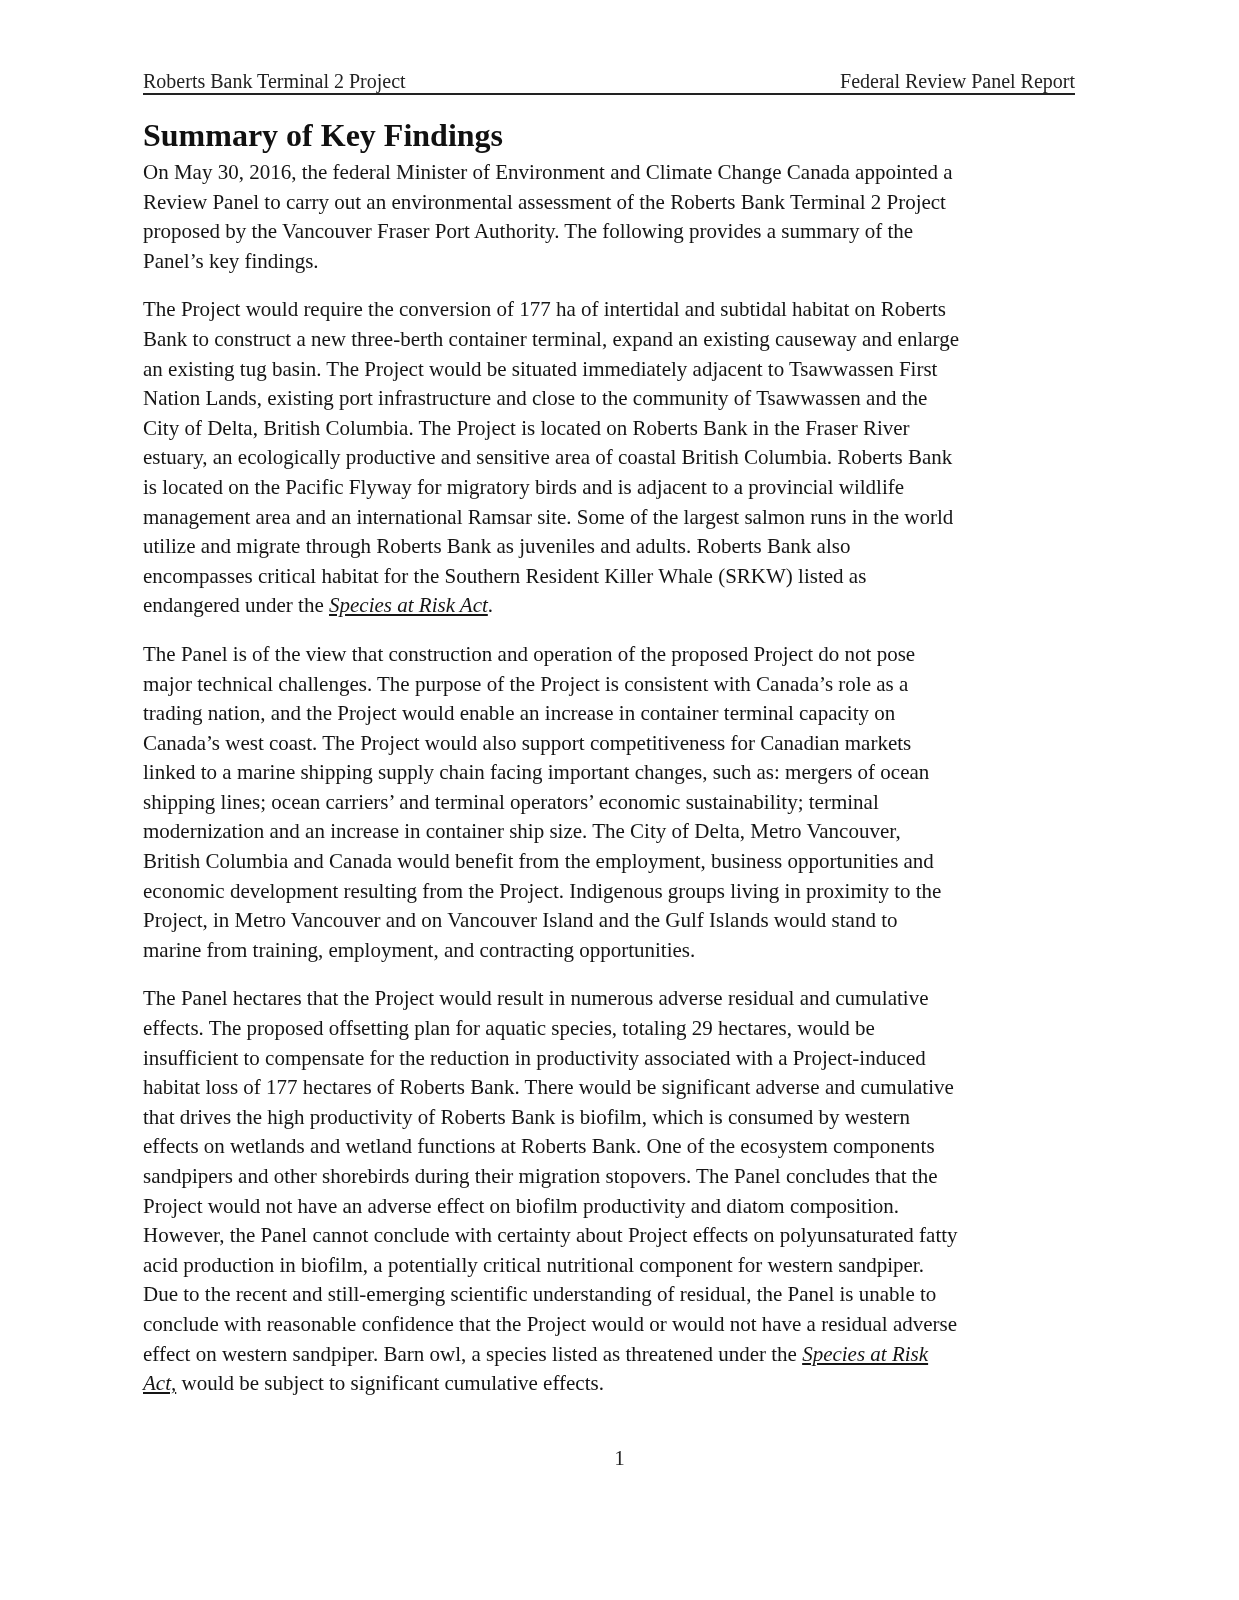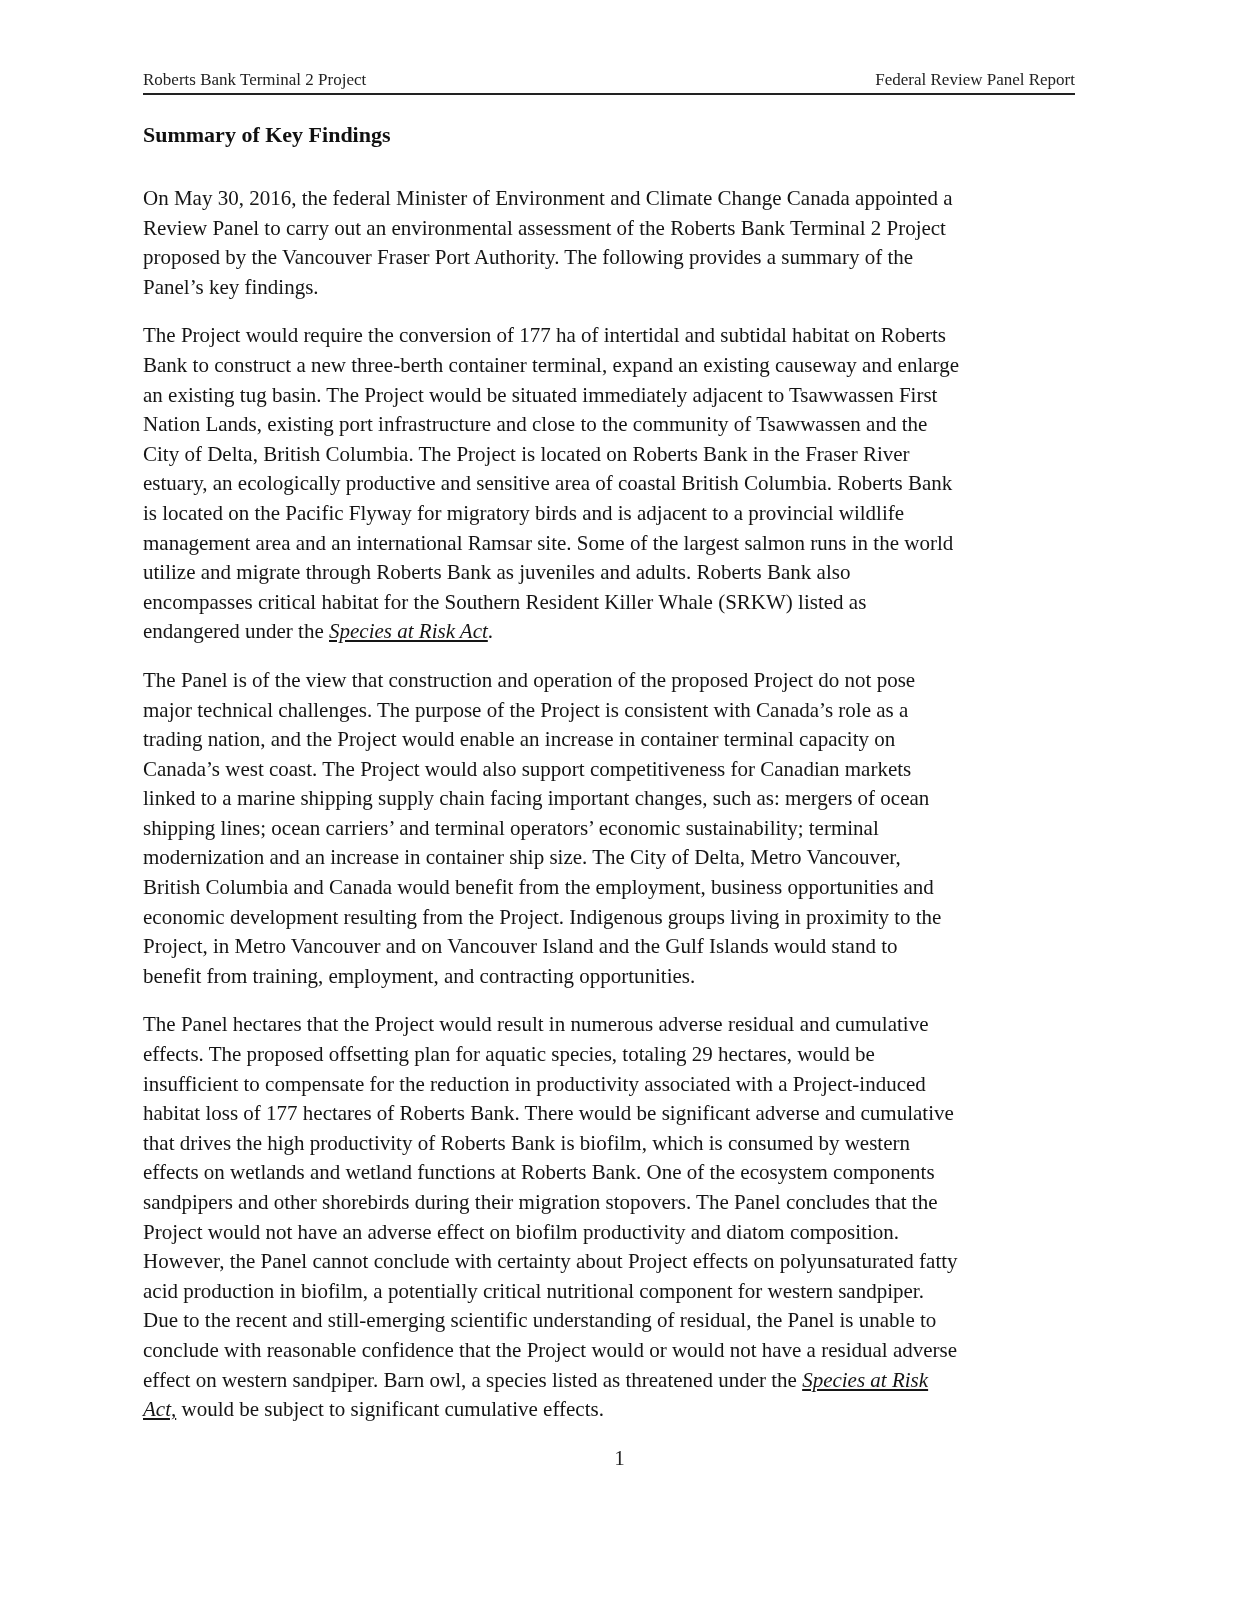--- a/index.html
+++ b/index.html
@@ -1,23 +1,23 @@
 <!DOCTYPE html>
 <html><head>
   <meta charset="utf-8">
   <style>
     html, body { margin: 0; padding: 0; background: #ffffff; }
     body { width: 1239px; height: 1600px; position: relative; overflow: hidden; color: #111; }
     .page { position: absolute; left: 0; top: 0; width: 1239px; height: 1600px; font-family: "Liberation Serif", "DejaVu Serif", serif; }
-    .running-header { position: absolute; left: 143px; top: 70px; width: 932px; height: 22px; font-size: 17px; color: #222; }
+    .running-header { position: absolute; left: 143px; top: 70px; width: 932px; height: 22px; font-size: 20px; color: #222; }
     .running-header .left { position: absolute; left: 0; top: 0; }
     .running-header .right { position: absolute; right: 0; top: 0; text-align: right; }
     .header-rule { position: absolute; left: 143px; top: 93px; width: 932px; height: 0; border-top: 2px solid #222; }
-    .title { position: absolute; left: 143px; top: 118px; font-size: 22px; font-weight: bold; color: #111; margin: 0; line-height: 34px; }
-    .body { position: absolute; left: 143px; top: 184px; width: 940px; font-size: 21px; line-height: 29.6px; color: #151515; }
+    .title { position: absolute; left: 143px; top: 118px; font-size: 32px; font-weight: bold; color: #111; margin: 0; line-height: 34px; }
+    .body { position: absolute; left: 143px; top: 158px; width: 940px; font-size: 21px; line-height: 29.6px; color: #151515; }
     .para { margin: 0 0 19px 0; }
     .line { display: block; white-space: nowrap; }
     .line em { font-style: italic; text-decoration: underline; }
     .page-number { position: absolute; left: 0; width: 1239px; top: 1446px; text-align: center; font-size: 21px; color: #222; }
   </style>
 </head>
 <body>
 
 <div class="page">
   <div class="running-header">
@@ -52,21 +52,21 @@
         <span class="line"><span>The Panel is of the view that construction and operation of the proposed Project do not pose</span></span>
         <span class="line"><span>major technical challenges. The purpose of the Project is consistent with Canada’s role as a</span></span>
         <span class="line"><span>trading nation, and the Project would enable an increase in container terminal capacity on</span></span>
         <span class="line"><span>Canada’s west coast. The Project would also support competitiveness for Canadian markets</span></span>
         <span class="line"><span>linked to a marine shipping supply chain facing important changes, such as: mergers of ocean</span></span>
         <span class="line"><span>shipping lines; ocean carriers’ and terminal operators’ economic sustainability; terminal</span></span>
         <span class="line"><span>modernization and an increase in container ship size. The City of Delta, Metro Vancouver,</span></span>
         <span class="line"><span>British Columbia and Canada would benefit from the employment, business opportunities and</span></span>
         <span class="line"><span>economic development resulting from the Project. Indigenous groups living in proximity to the</span></span>
         <span class="line"><span>Project, in Metro Vancouver and on Vancouver Island and the Gulf Islands would stand to</span></span>
-        <span class="line"><span>benefit from training, employment, and contracting opportunities.</span></span>
+        <span class="line"><span>marine from training, employment, and contracting opportunities.</span></span>
       </p>
       <p class="para">
         <span class="line"><span>The Panel hectares that the Project would result in numerous adverse residual and cumulative</span></span>
         <span class="line"><span>effects. The proposed offsetting plan for aquatic species, totaling 29 hectares, would be</span></span>
         <span class="line"><span>insufficient to compensate for the reduction in productivity associated with a Project-induced</span></span>
         <span class="line"><span>habitat loss of 177 hectares of Roberts Bank. There would be significant adverse and cumulative</span></span>
         <span class="line"><span>that drives the high productivity of Roberts Bank is biofilm, which is consumed by western</span></span>
         <span class="line"><span>effects on wetlands and wetland functions at Roberts Bank. One of the ecosystem components</span></span>
         <span class="line"><span>sandpipers and other shorebirds during their migration stopovers. The Panel concludes that the</span></span>
         <span class="line"><span>Project would not have an adverse effect on biofilm productivity and diatom composition.</span></span>

